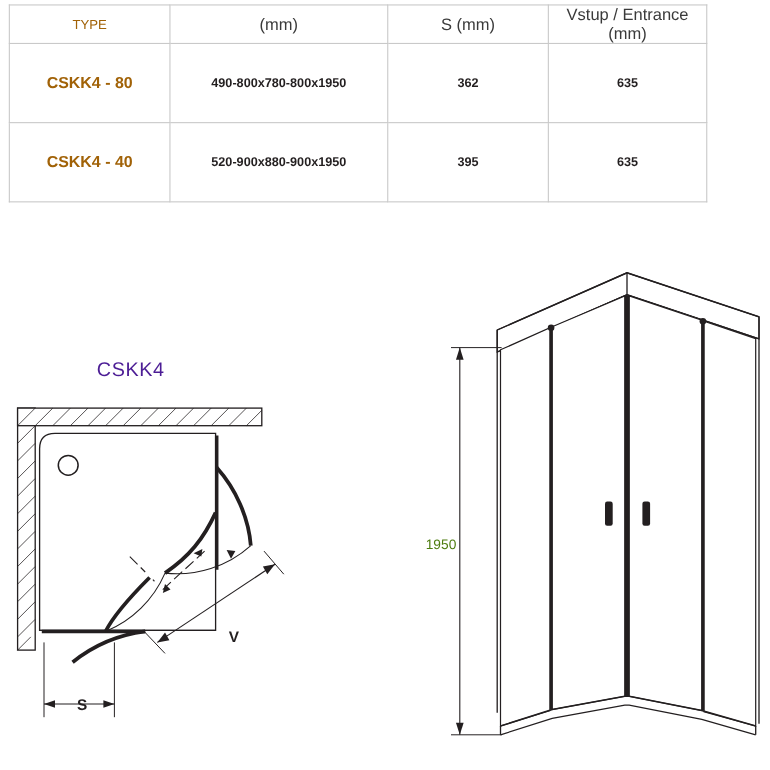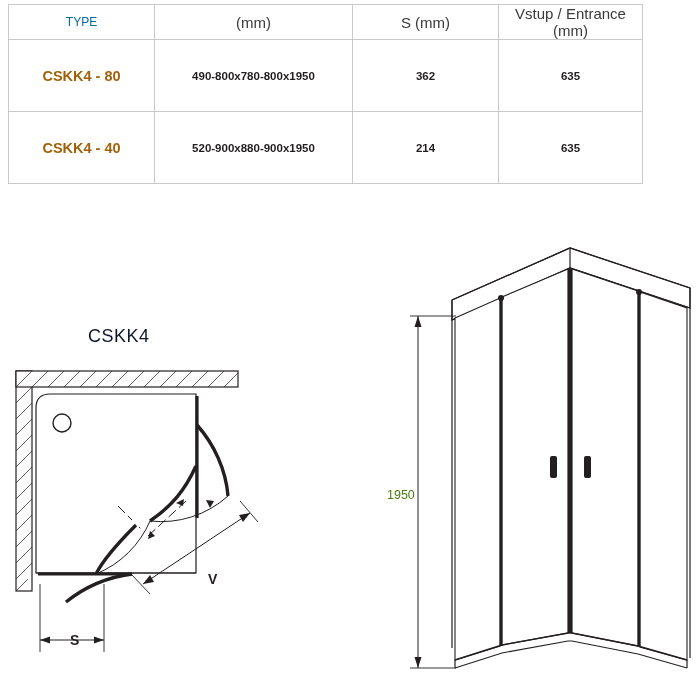--- a/index.html
+++ b/index.html
@@ -32,21 +32,21 @@
     padding: 0;
   }
   .spec-table thead th {
     height: 28px;
     font-weight: normal;
     font-size: 15px;
     color: #3a3a3a;
   }
   .spec-table thead th.type-head {
     font-size: 12px;
-    color: #0369a1;
+    color: #a16207;
     margin-left: 34px;
   }
   .spec-table tbody td {
     height: 71px;
   }
   .spec-table tbody td.type-cell {
     font-size: 14.5px;
     font-weight: bold;
     color: #a16207;
   }
@@ -66,21 +66,21 @@
     left: 0;
     top: 228px;
     width: 700px;
     height: 472px;
   }
   .label-cskk4 {
     position: absolute;
     left: 88px;
     top: 98px;
     font-size: 18px;
-    color: #0f172a;
+    color: #4c1d95;
     letter-spacing: 0.5px;
   }
   .label-s {
     position: absolute;
     left: 70px;
     top: 404px;
     font-size: 14px;
     font-weight: bold;
     color: #231f20;
   }
@@ -123,21 +123,21 @@
   <tbody>
     <tr>
       <td class="type-cell">CSKK4 - 80</td>
       <td class="val">490-800x780-800x1950</td>
       <td class="val">362</td>
       <td class="val">635</td>
     </tr>
     <tr>
       <td class="type-cell">CSKK4 - 40</td>
       <td class="val">520-900x880-900x1950</td>
-      <td class="val">214</td>
+      <td class="val">395</td>
       <td class="val">635</td>
     </tr>
   </tbody>
 </table>
 
 <div class="drawings">
 
   <svg class="dw" width="360" height="472" viewBox="0 0 360 472">
     <g fill="none" stroke="#231f20" stroke-width="1.2">
 

